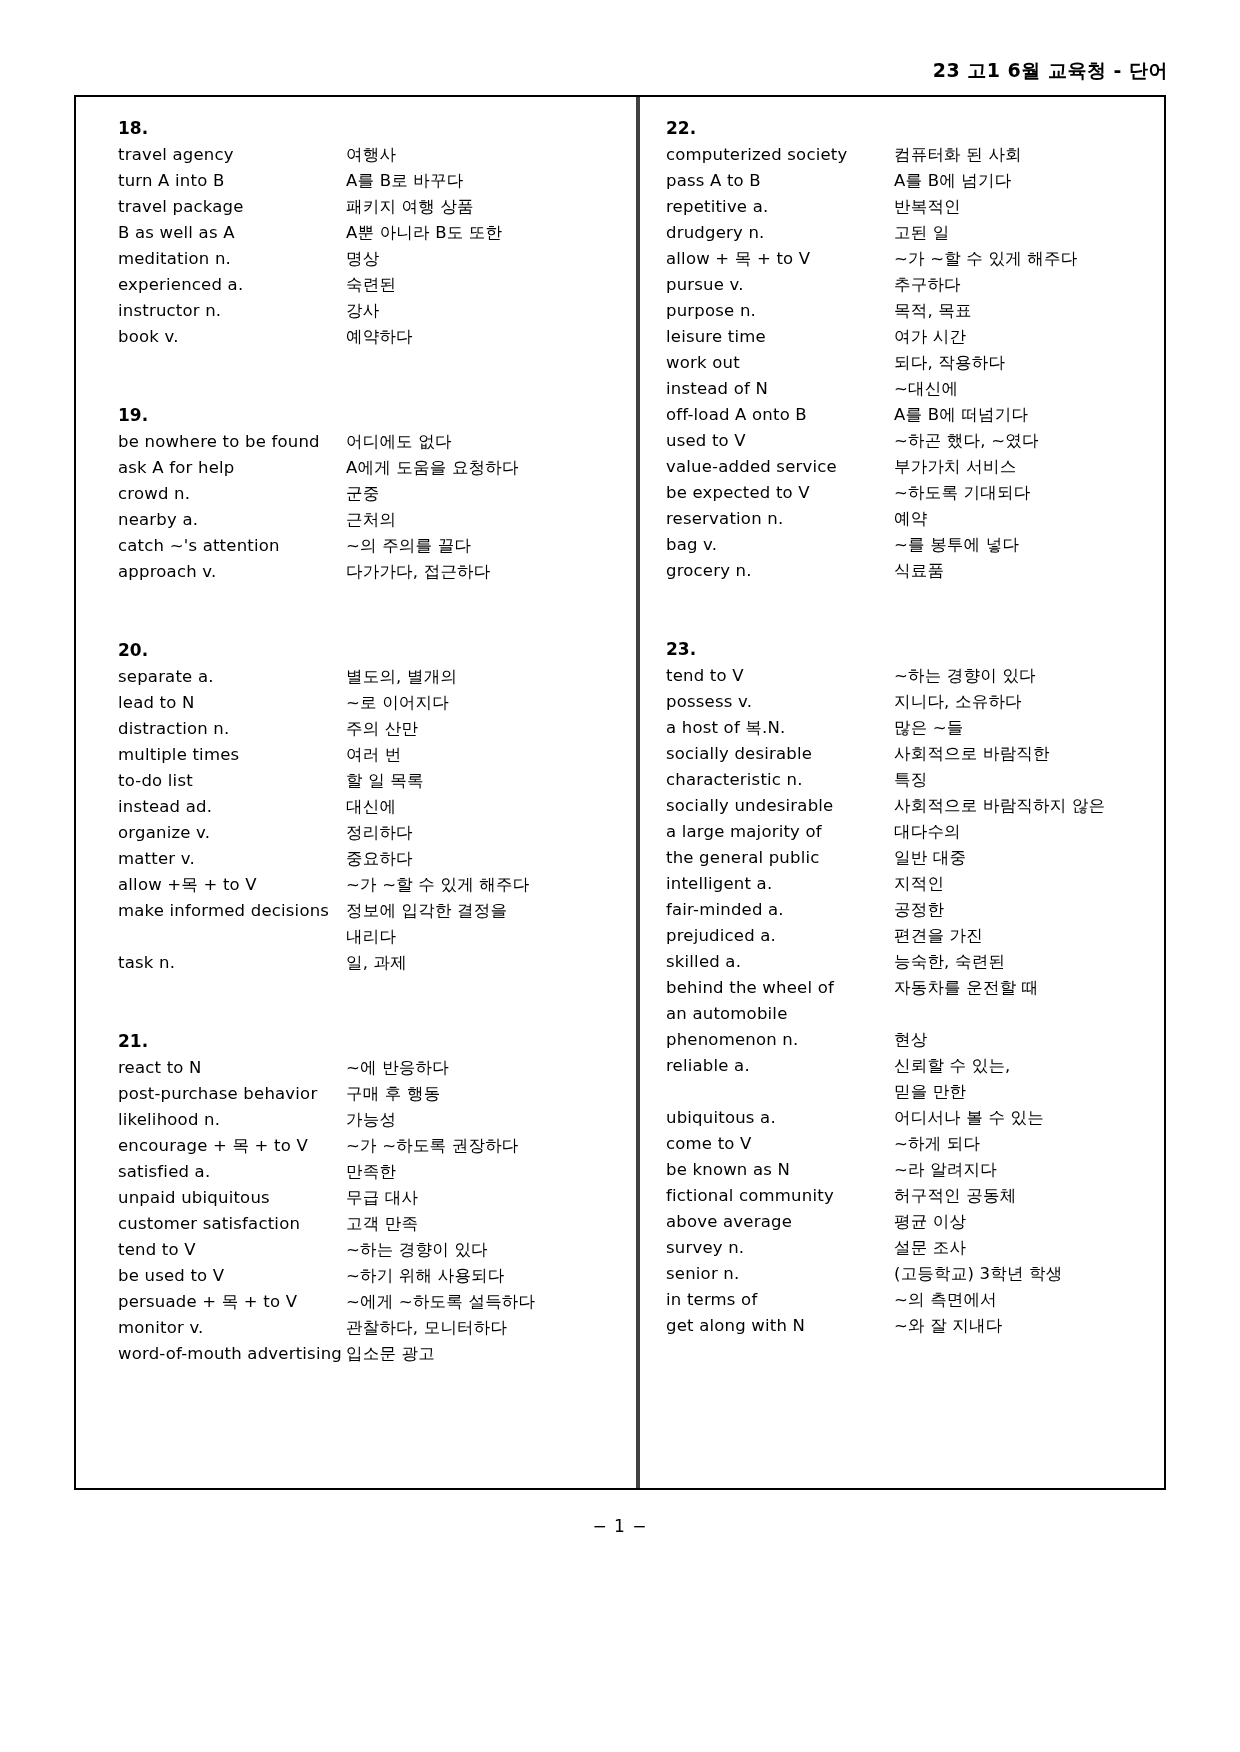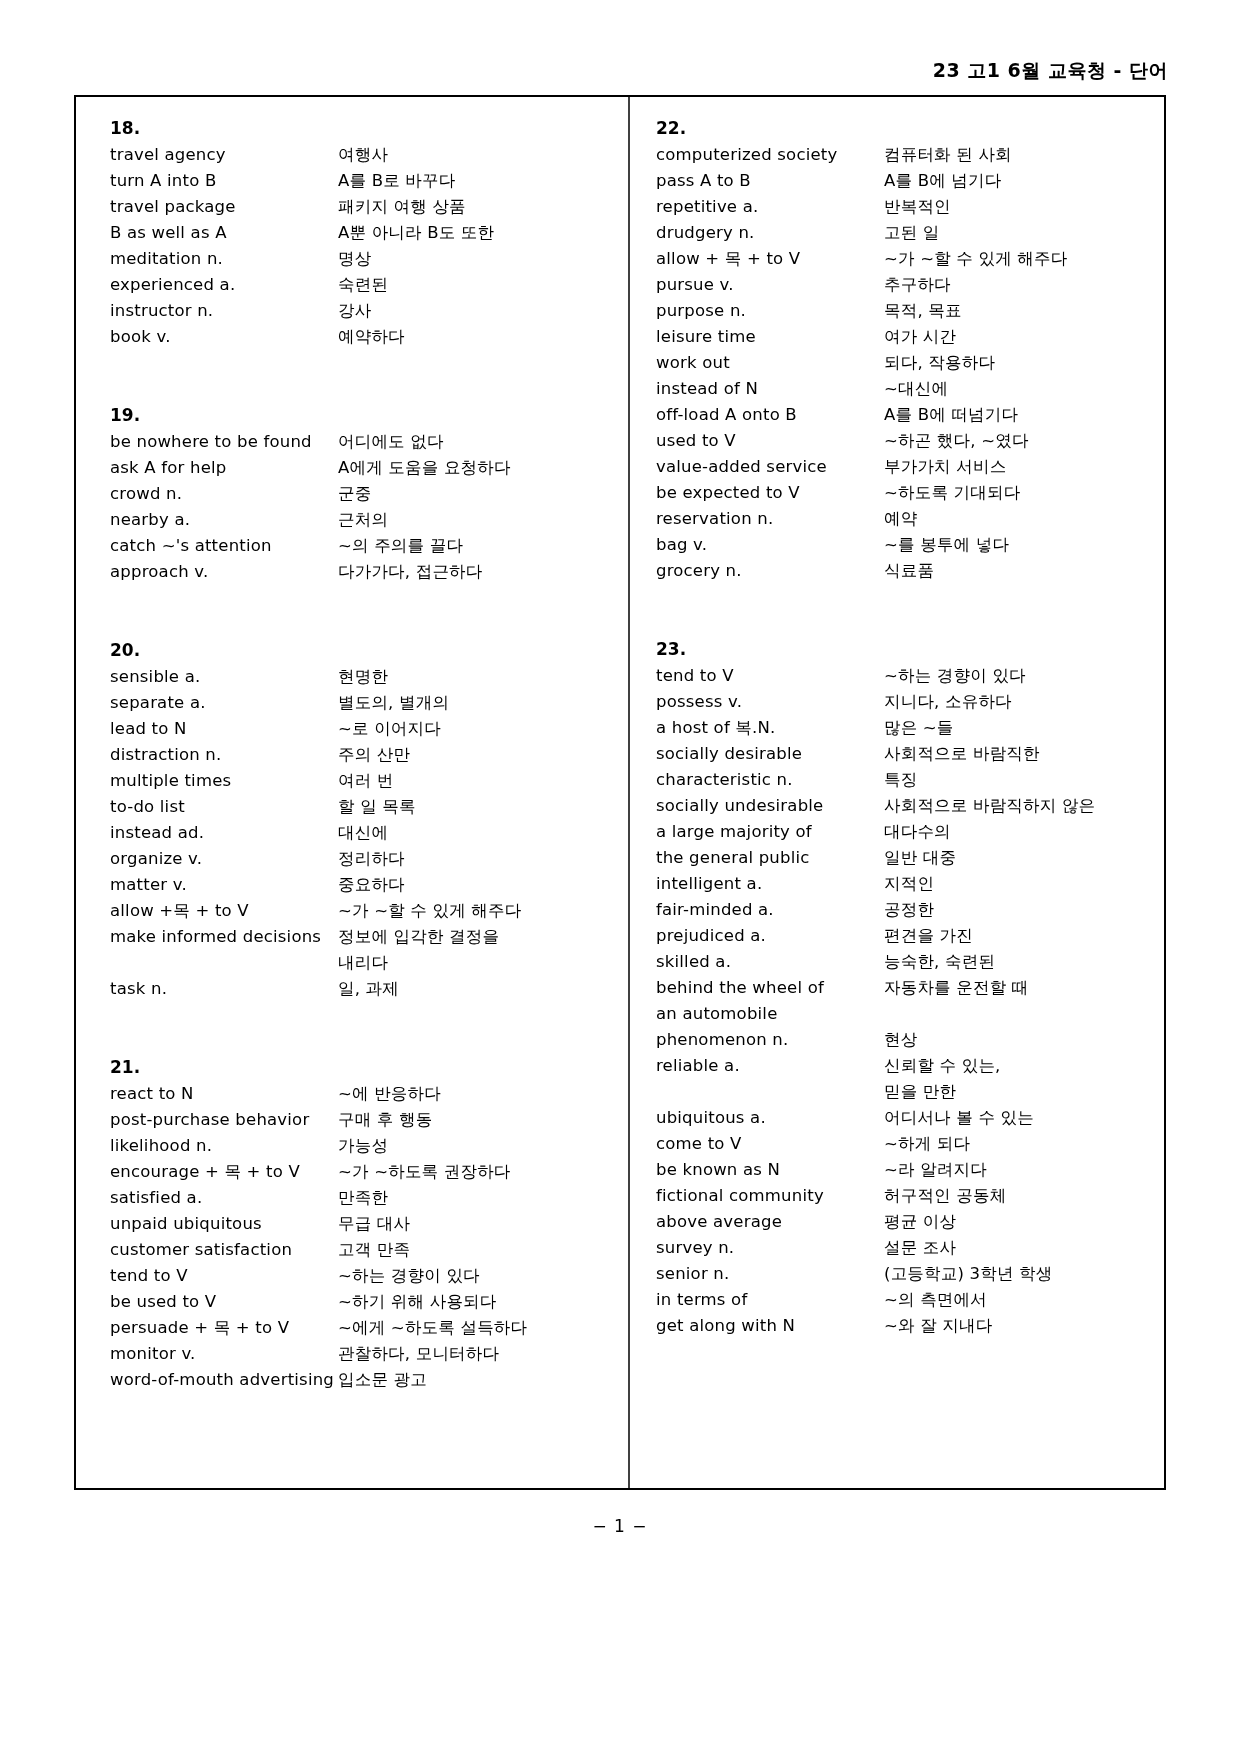--- a/index.html
+++ b/index.html
@@ -36,34 +36,34 @@
     position: absolute;
     left: 74px;
     top: 95px;
     width: 1092px;
     height: 1395px;
     border: 2px solid #000000;
     box-sizing: border-box;
   }
   .columns {
     position: absolute;
-    left: 8px;
+    left: 16px;
     top: 0;
     width: 100%;
     height: 100%;
     display: flex;
     box-sizing: border-box;
   }
   .col {
     box-sizing: border-box;
     width: 50%;
     padding: 18px 0 0 26px;
   }
   .col-right {
-    border-left: 2px solid #404040;
+    border-left: 4px solid #404040;
     padding-left: 26px;
   }
 
   .section {
     margin-bottom: 0;
   }
   .section-number {
     font-size: 17px;
     font-weight: bold;
     line-height: 26px;
@@ -170,24 +170,20 @@
             </div>
             <div class="entry">
               <div class="term">approach v.</div>
               <div class="meaning">다가가다, 접근하다</div>
             </div>
           </div>
           <div class="gap"></div>
           <div class="section">
             <div class="section-number">20.</div>
             <div class="entry">
-              <div class="term">sensible a.</div>
-              <div class="meaning">현명한</div>
-            </div>
-            <div class="entry">
               <div class="term">separate a.</div>
               <div class="meaning">별도의, 별개의</div>
             </div>
             <div class="entry">
               <div class="term">lead to N</div>
               <div class="meaning">~로 이어지다</div>
             </div>
             <div class="entry">
               <div class="term">distraction n.</div>
               <div class="meaning">주의 산만</div>

